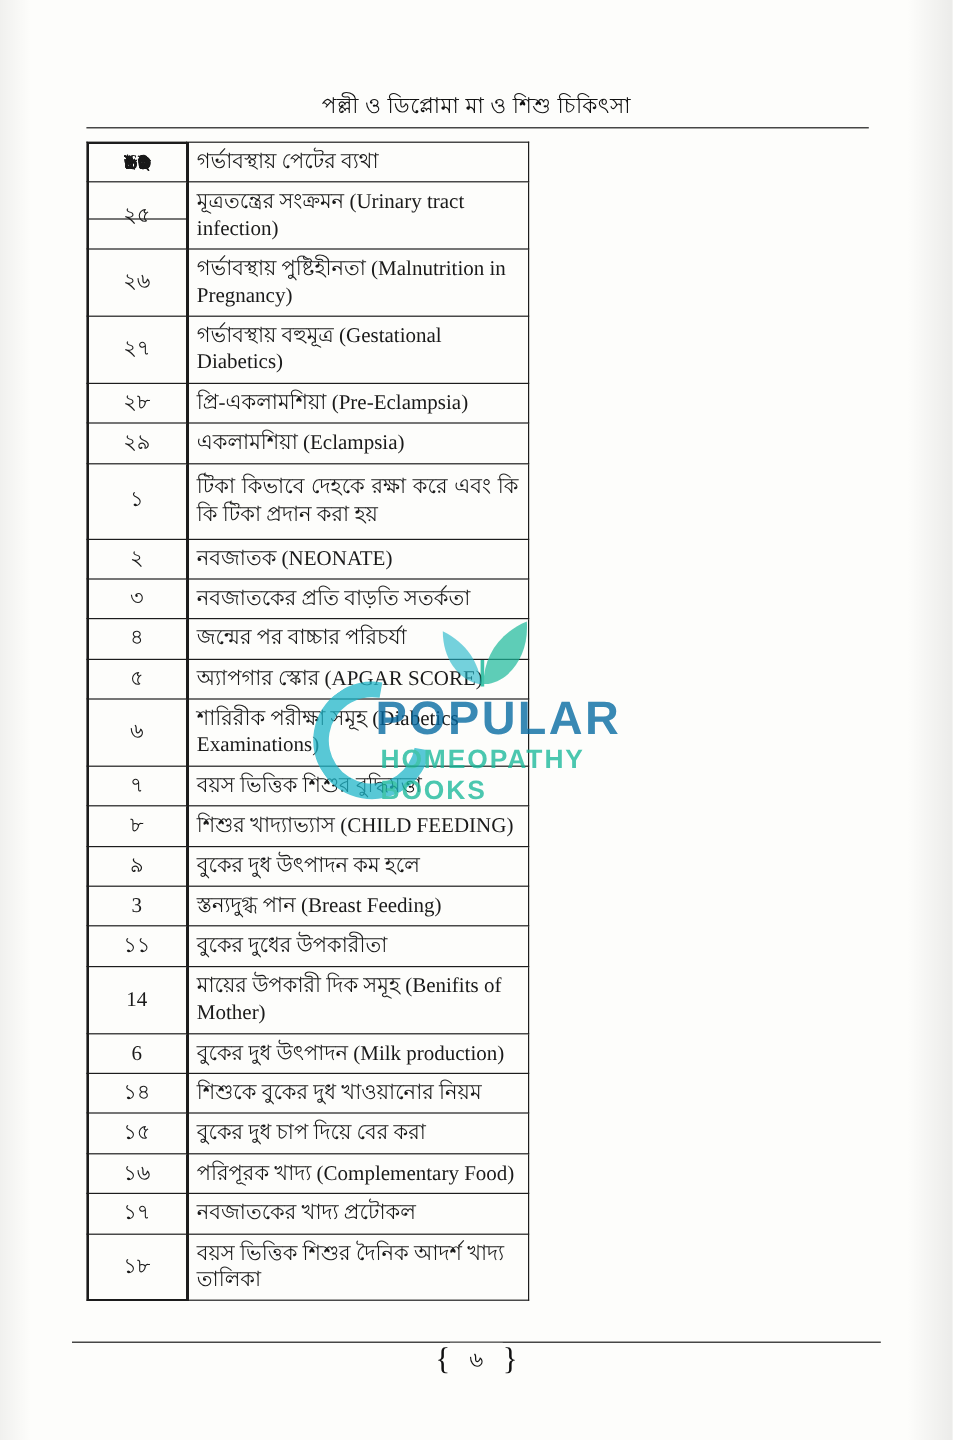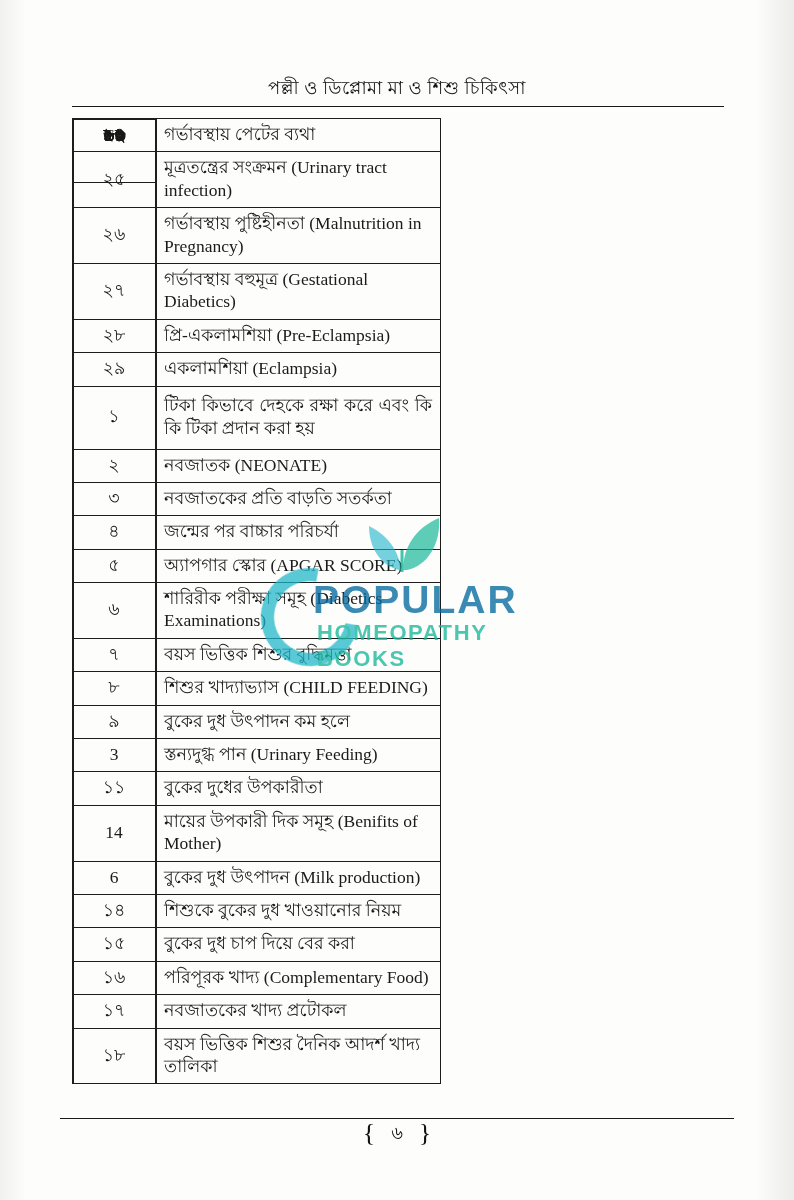--- a/index.html
+++ b/index.html
@@ -270,21 +270,21 @@
         <td class="title">শিশুর খাদ্যাভ্যাস (CHILD FEEDING)</td>
         <td class="page">৮৬</td>
       </tr>
       <tr>
         <td class="num">৯</td>
         <td class="title">বুকের দুধ উৎপাদন কম হলে</td>
         <td class="page">৮৭</td>
       </tr>
       <tr>
         <td class="num">3</td>
-        <td class="title">স্তন্যদুগ্ধ পান (Urinary Feeding)</td>
+        <td class="title">স্তন্যদুগ্ধ পান (Breast Feeding)</td>
         <td class="page">৮৮</td>
       </tr>
       <tr>
         <td class="num">১১</td>
         <td class="title">বুকের দুধের উপকারীতা</td>
         <td class="page">৮৯</td>
       </tr>
       <tr>
         <td class="num">14</td>
         <td class="title">মায়ের উপকারী দিক সমূহ (Benifits of Mother)</td>

